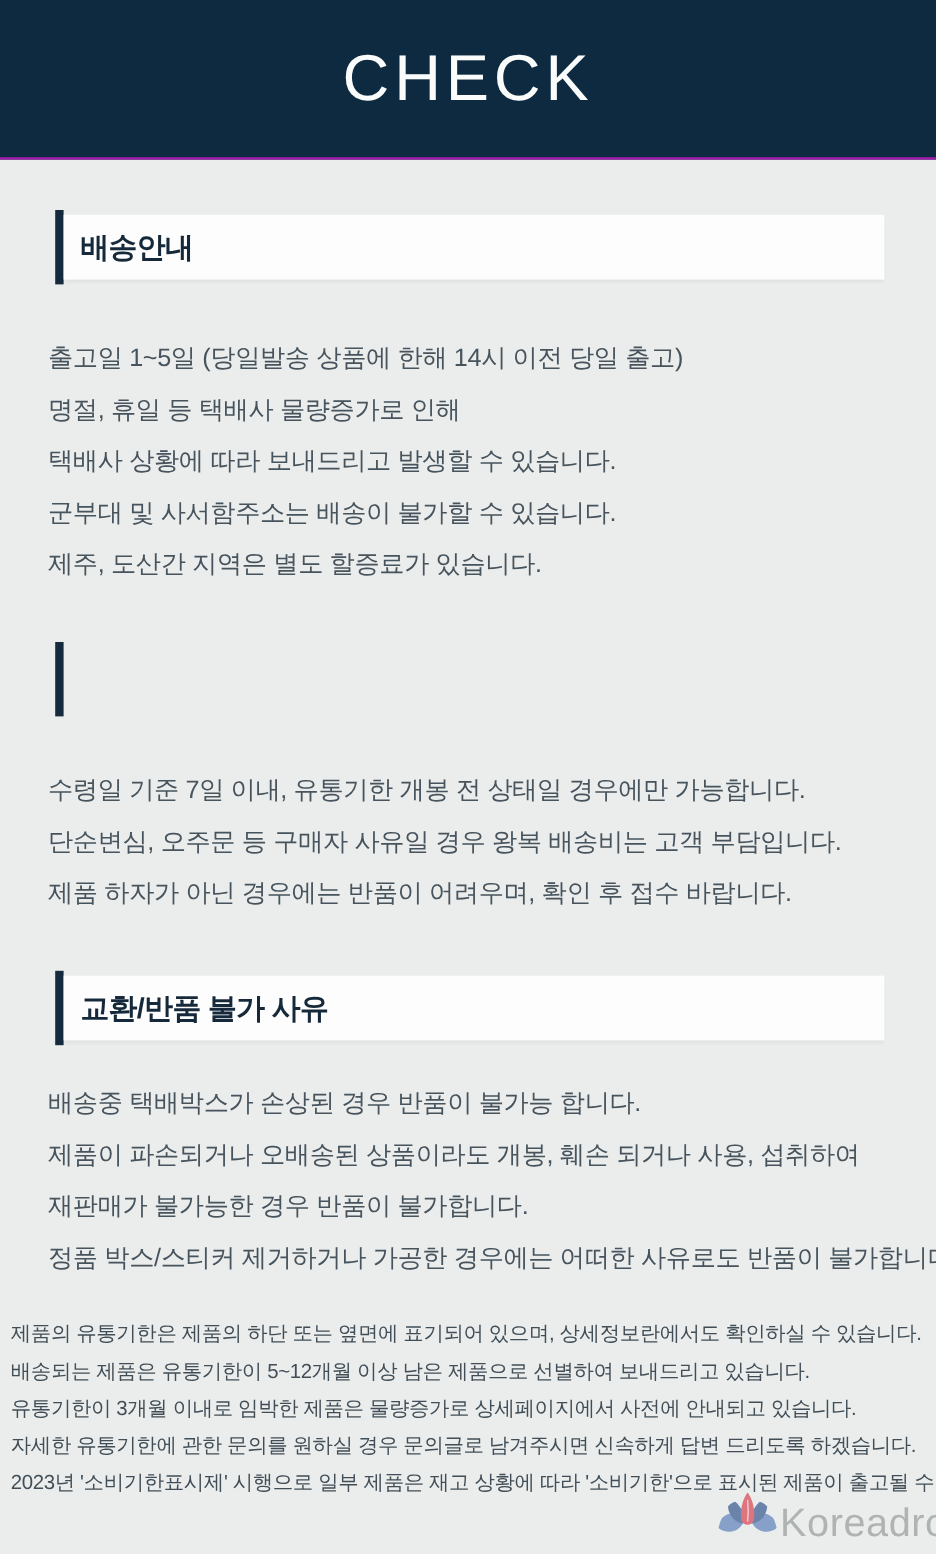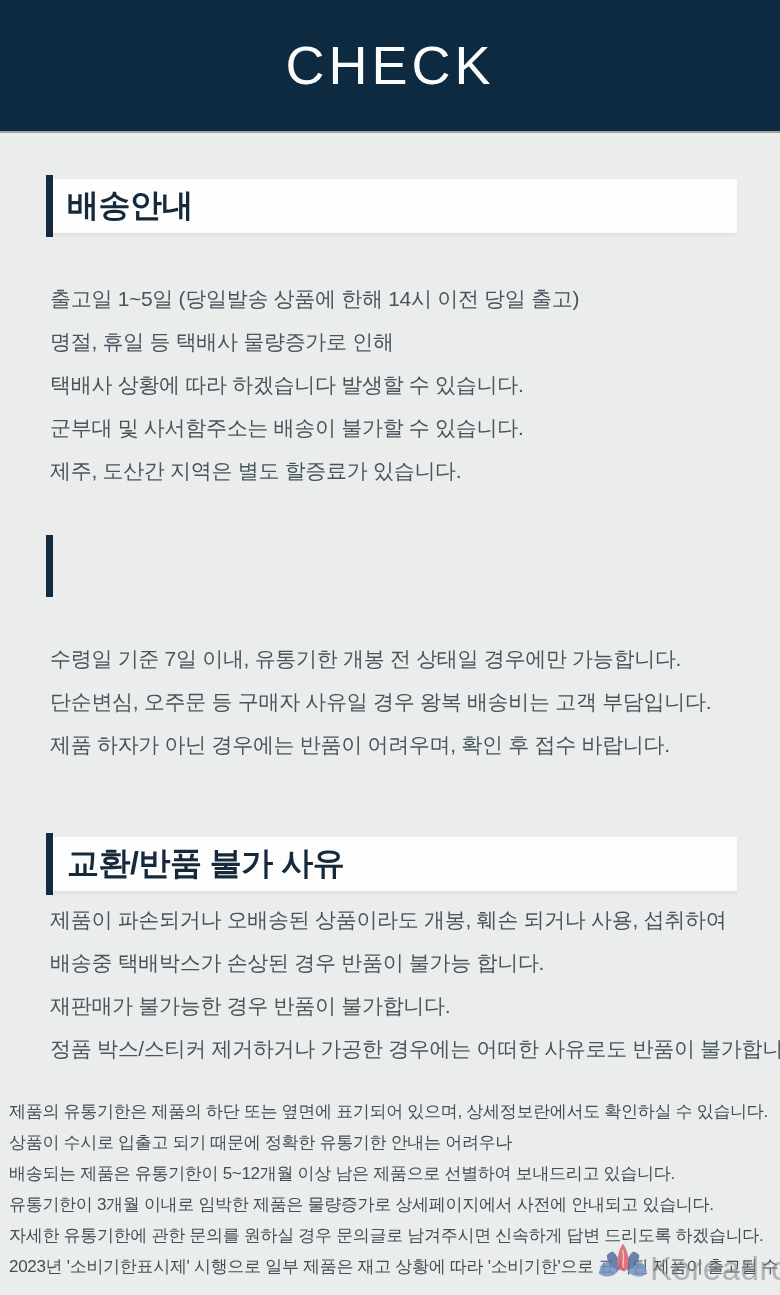--- a/index.html
+++ b/index.html
@@ -16,21 +16,21 @@
     background: #ebedec;
     overflow: hidden;
   }
 
   
   .hero {
     position: absolute;
     top: 0; left: 0; right: 0;
     height: 133px;
     background: #0e2a41;
-    border-bottom: 2px solid #a3a3a3;
+    border-bottom: 2px solid #a21caf;
   }
   .hero-title {
     margin: 0;
     color: #fafcfc;
     font-size: 54px;
     font-weight: 400;
     letter-spacing: 4px;
     text-align: center;
     line-height: 131px;
   }
@@ -56,33 +56,33 @@
     top: 0;
     height: 54px;
     background: #fdfdfd;
     box-shadow: 0 2px 3px rgba(40,50,60,0.07);
     display: flex;
     align-items: center;
   }
   .title-row h2 {
     margin: 0;
     padding-left: 14px;
-    font-size: 32px;
+    font-size: 24px;
     font-weight: 700;
     letter-spacing: -0.5px;
     color: #15293a;
   }
   #row1 { top: 179px; }
   #row2 { top: 539px; }
-  #row3 { top: 813px; margin-top: 24px; }
+  #row3 { top: 813px; }
 
   
   .sec-body {
     position: absolute;
-    left: 50px;
+    left: 40px;
     right: 10px;
   }
   .sec-body p {
     margin: 0;
     font-size: 21px;
     line-height: 43px;
     color: #47545d;
     letter-spacing: -0.3px;
     white-space: nowrap;
   }
@@ -138,21 +138,21 @@
   <div class="title-row" id="row1">
     <span class="accent-bar"></span>
     <div class="title-band">
       <h2>배송안내</h2>
     </div>
   </div>
 
   <div class="sec-body" id="body1">
     <p>출고일 1~5일 (당일발송 상품에 한해 14시 이전 당일 출고)</p>
     <p>명절, 휴일 등 택배사 물량증가로 인해</p>
-    <p>택배사 상황에 따라 하겠습니다 발생할 수 있습니다.</p>
+    <p>택배사 상황에 따라 보내드리고 발생할 수 있습니다.</p>
     <p>군부대 및 사서함주소는 배송이 불가할 수 있습니다.</p>
     <p>제주, 도산간 지역은 별도 할증료가 있습니다.</p>
   </div>
 
   <div class="title-row" id="row2">
     <span class="accent-bar"></span>
   </div>
 
   <div class="sec-body" id="body2">
     <p>수령일 기준 7일 이내, 유통기한 개봉 전 상태일 경우에만 가능합니다.</p>
@@ -161,29 +161,28 @@
   </div>
 
   <div class="title-row" id="row3">
     <span class="accent-bar"></span>
     <div class="title-band">
       <h2>교환/반품 불가 사유</h2>
     </div>
   </div>
 
   <div class="sec-body" id="body3">
+    <p>배송중 택배박스가 손상된 경우 반품이 불가능 합니다.</p>
     <p>제품이 파손되거나 오배송된 상품이라도 개봉, 훼손 되거나 사용, 섭취하여</p>
-    <p>배송중 택배박스가 손상된 경우 반품이 불가능 합니다.</p>
     <p>재판매가 불가능한 경우 반품이 불가합니다.</p>
     <p>정품 박스/스티커 제거하거나 가공한 경우에는 어떠한 사유로도 반품이 불가합니다.</p>
   </div>
 
   <footer class="notes">
     <p>제품의 유통기한은 제품의 하단 또는 옆면에 표기되어 있으며, 상세정보란에서도 확인하실 수 있습니다.</p>
-    <p>상품이 수시로 입출고 되기 때문에 정확한 유통기한 안내는 어려우나</p>
     <p>배송되는 제품은 유통기한이 5~12개월 이상 남은 제품으로 선별하여 보내드리고 있습니다.</p>
     <p>유통기한이 3개월 이내로 임박한 제품은 물량증가로 상세페이지에서 사전에 안내되고 있습니다.</p>
     <p>자세한 유통기한에 관한 문의를 원하실 경우 문의글로 남겨주시면 신속하게 답변 드리도록 하겠습니다.</p>
     <p>2023년 '소비기한표시제' 시행으로 일부 제품은 재고 상황에 따라 '소비기한'으로 표시된 제품이 출고될 수 있음을 안내드립니다.</p>
   </footer>
 
   <div class="watermark">
     <svg class="lotus" viewBox="0 0 64 56" xmlns="http://www.w3.org/2000/svg">
       <path d="M5 29 C13 21, 23 24, 28 33 C23 45, 9 47, 1 40 C2 36, 3 32, 5 29 Z" fill="#7693c4"></path>
       <path d="M59 29 C51 21, 41 24, 36 33 C41 45, 55 47, 63 40 C62 36, 61 32, 59 29 Z" fill="#7693c4"></path>

